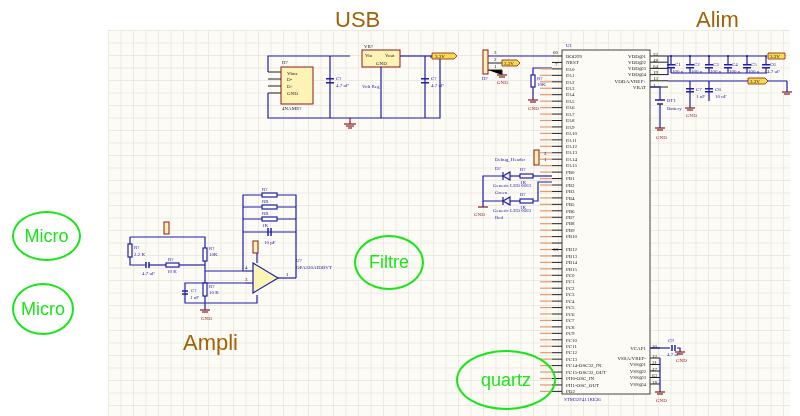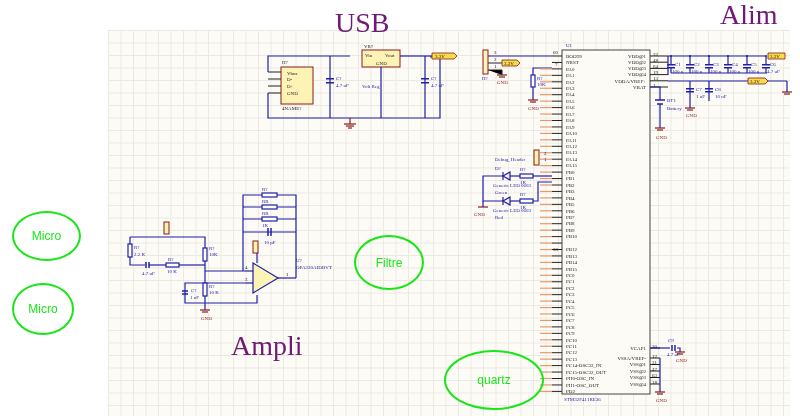--- a/index.html
+++ b/index.html
@@ -2,23 +2,23 @@
 <html><head>
 <meta charset="utf-8">
 <style>
   html,body{margin:0;padding:0;background:#ffffff;}
   body{width:800px;height:416px;position:relative;overflow:hidden;font-family:"Liberation Sans",sans-serif;}
   #sheet{position:absolute;left:108px;top:30px;width:682px;height:386px;
     background-color:#fdfbf6;
     background-image:linear-gradient(#ece9e2 1px,transparent 1px),linear-gradient(90deg,#ece9e2 1px,transparent 1px);
     background-size:12.5px 12.5px;background-position:0 0;}
   svg#schem{position:absolute;left:0;top:0;width:800px;height:416px;}
-  .title{position:absolute;color:#701a75;font-family:Liberation Serif, serif;font-size:28px;line-height:1;}
+  .title{position:absolute;color:#a16207;font-family:Liberation Sans, sans-serif;font-size:22px;line-height:1;}
   .bubble{position:absolute;border:2px solid #19e619;border-radius:50%;color:#19e619;
-    display:flex;align-items:center;justify-content:center;font-size:12px;box-sizing:border-box;background:transparent;cursor:pointer;}
+    display:flex;align-items:center;justify-content:center;font-size:18px;box-sizing:border-box;background:transparent;cursor:pointer;}
   .w{stroke:#1f1fa8;stroke-width:1.2;fill:none;}
   .comp{fill:#fdf3b5;stroke:#8a1a1a;stroke-width:1;}
   .res{fill:#fff;stroke:#1f1fa8;stroke-width:1.2;}
   .pin{stroke:#222;stroke-width:1;}
   .pinor{stroke:#e59a6c;stroke-width:1.2;}
   .t{font-family:"Liberation Serif",serif;font-size:5px;fill:#222;}
   .tb{font-family:"Liberation Serif",serif;font-size:5px;fill:#1f1fa8;}
   .tr{font-family:"Liberation Serif",serif;font-size:5px;fill:#8a1a1a;}
   .gnd{stroke:#8a1a1a;stroke-width:1.2;fill:none;}
   .net{fill:#f6dc4a;stroke:#8a1a1a;stroke-width:0.8;}
@@ -483,19 +483,19 @@
     <line x1="271" y1="228" x2="271" y2="236" stroke="#1f1fa8" stroke-width="1.5"></line>
     <text class="tb" x="262" y="191">R?</text>
     <text class="tb" x="262" y="203">RR</text>
     <text class="tb" x="262" y="215">RR</text>
     <text class="tb" x="262" y="227">1K</text>
     <text class="tb" x="264" y="244">10 pF</text>
   </g>
 </svg>
 
 <div class="title" style="left:335px;top:9px;">USB</div>
-<div class="title" style="left:696px;top:1px;margin-left:24px;">Alim</div>
-<div class="title" style="left:183px;top:332px;padding-left:48px;">Ampli</div>
+<div class="title" style="left:696px;top:9px;">Alim</div>
+<div class="title" style="left:183px;top:332px;">Ampli</div>
 
 <div class="bubble" style="left:12px;top:211px;width:69px;height:50px;">Micro</div>
 <div class="bubble" style="left:12px;top:283px;width:62px;height:52px;">Micro</div>
 <div class="bubble" style="left:354px;top:235px;width:70px;height:55px;">Filtre</div>
-<div class="bubble" style="left:444px;top:350px;width:100px;height:60px;text-align:right;">quartz</div>
+<div class="bubble" style="left:456px;top:350px;width:100px;height:60px;text-align:right;">quartz</div>
 
 </body></html>

